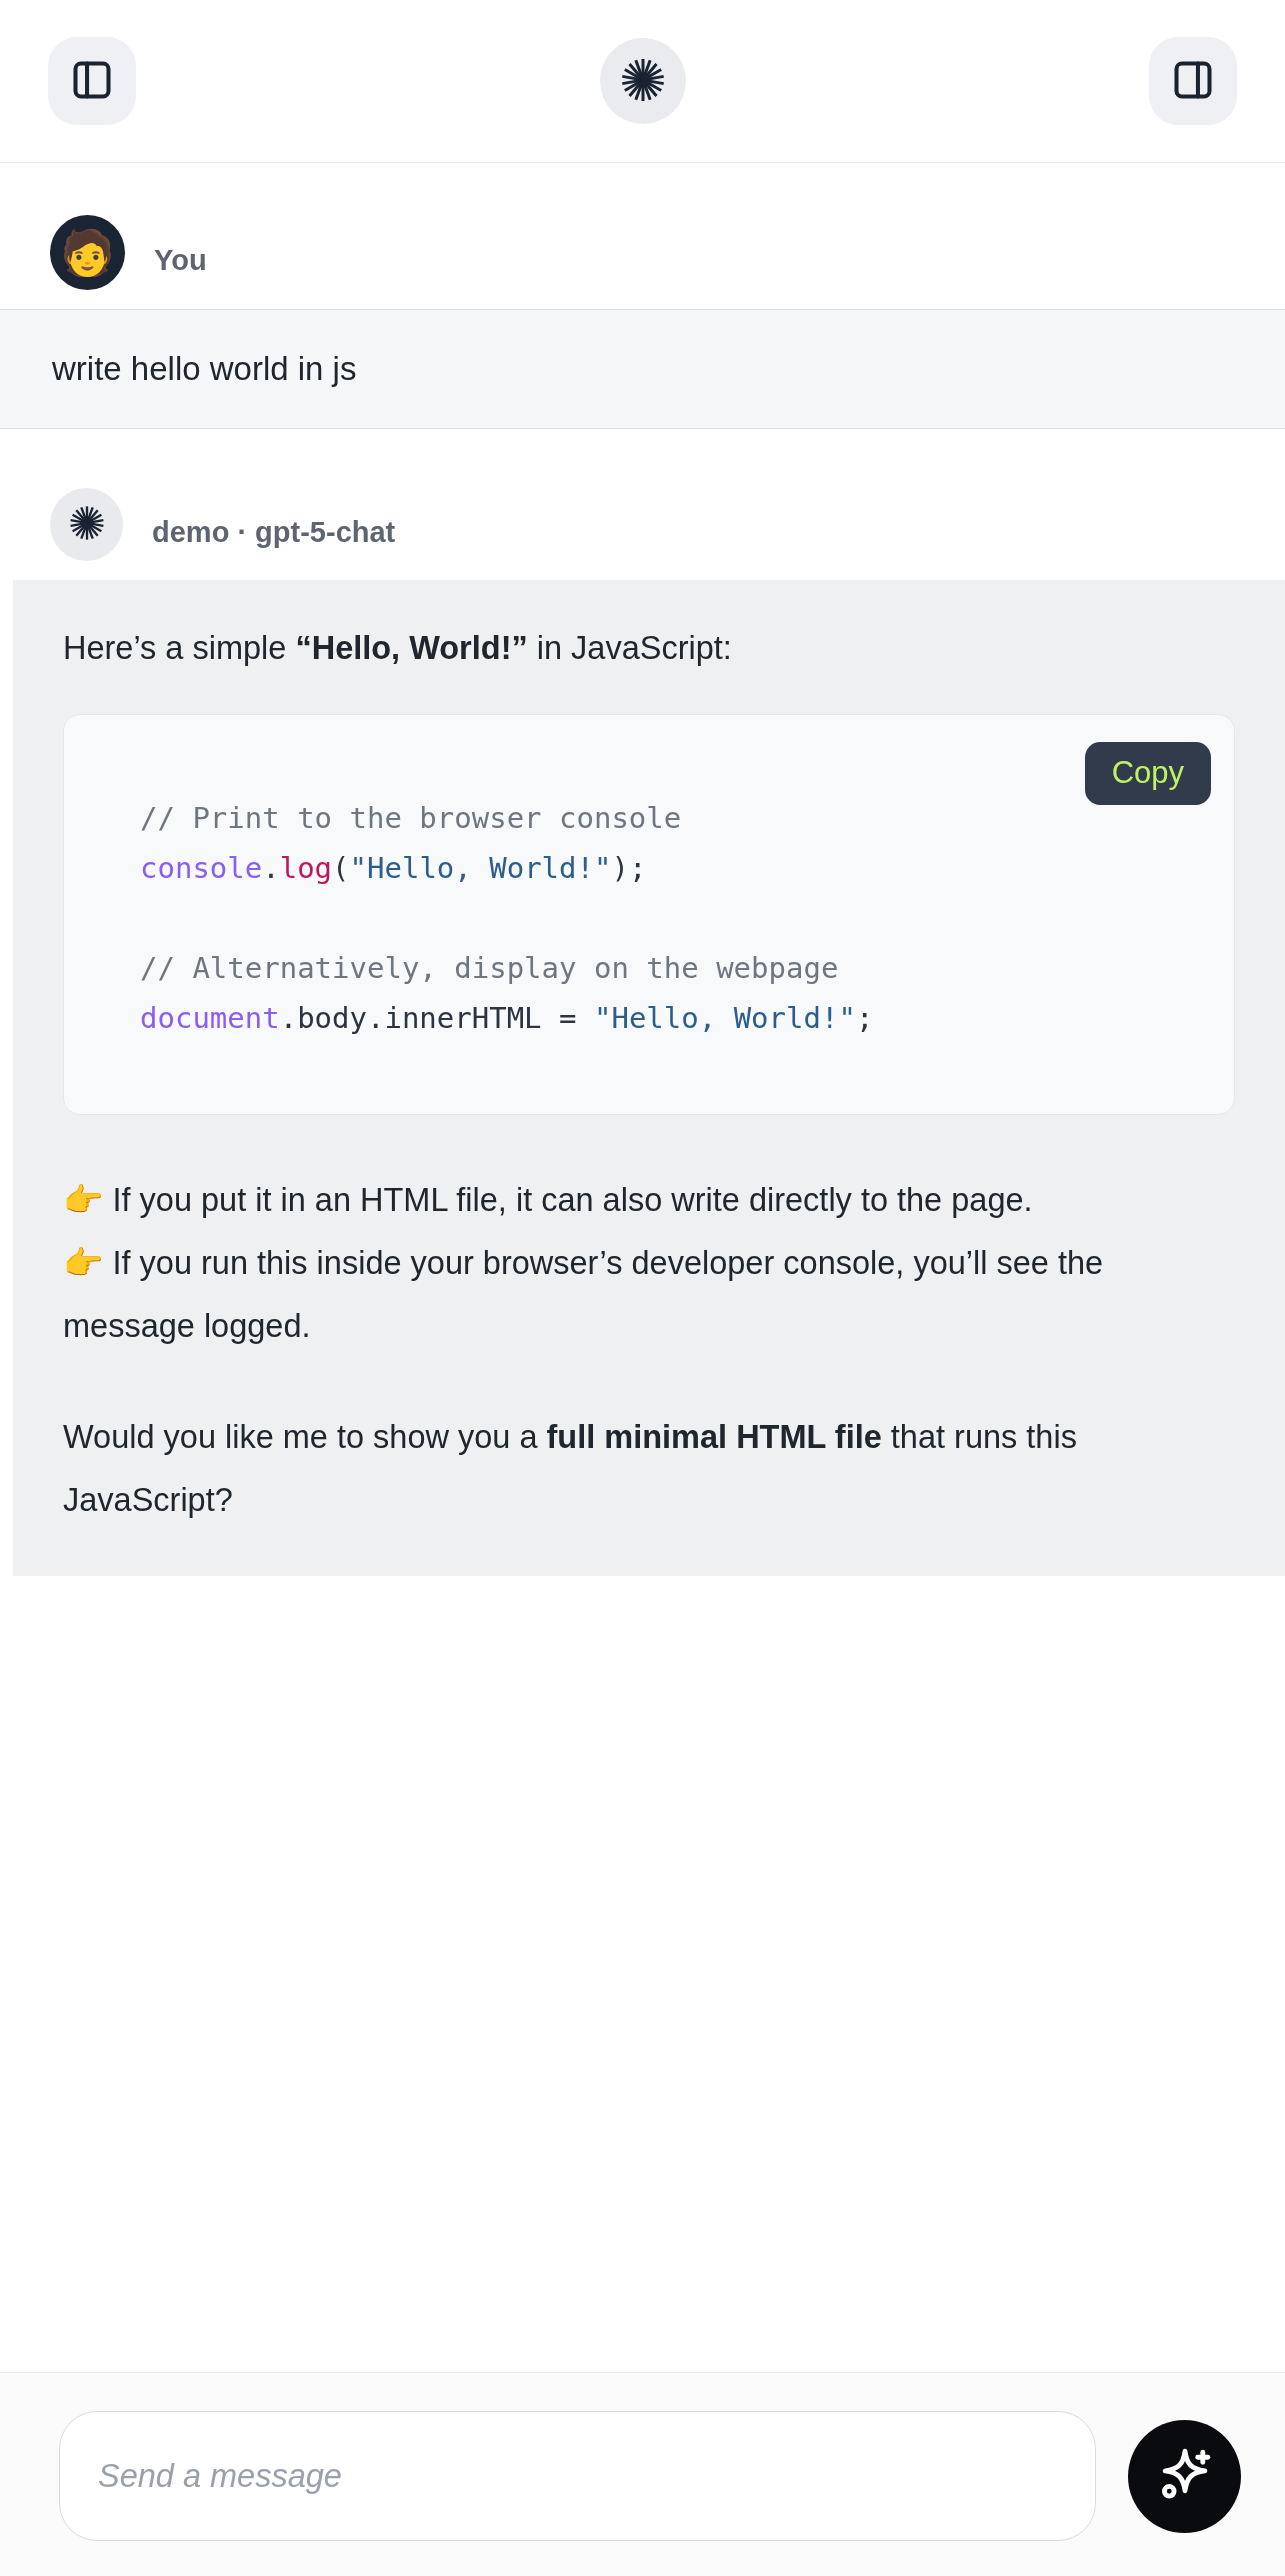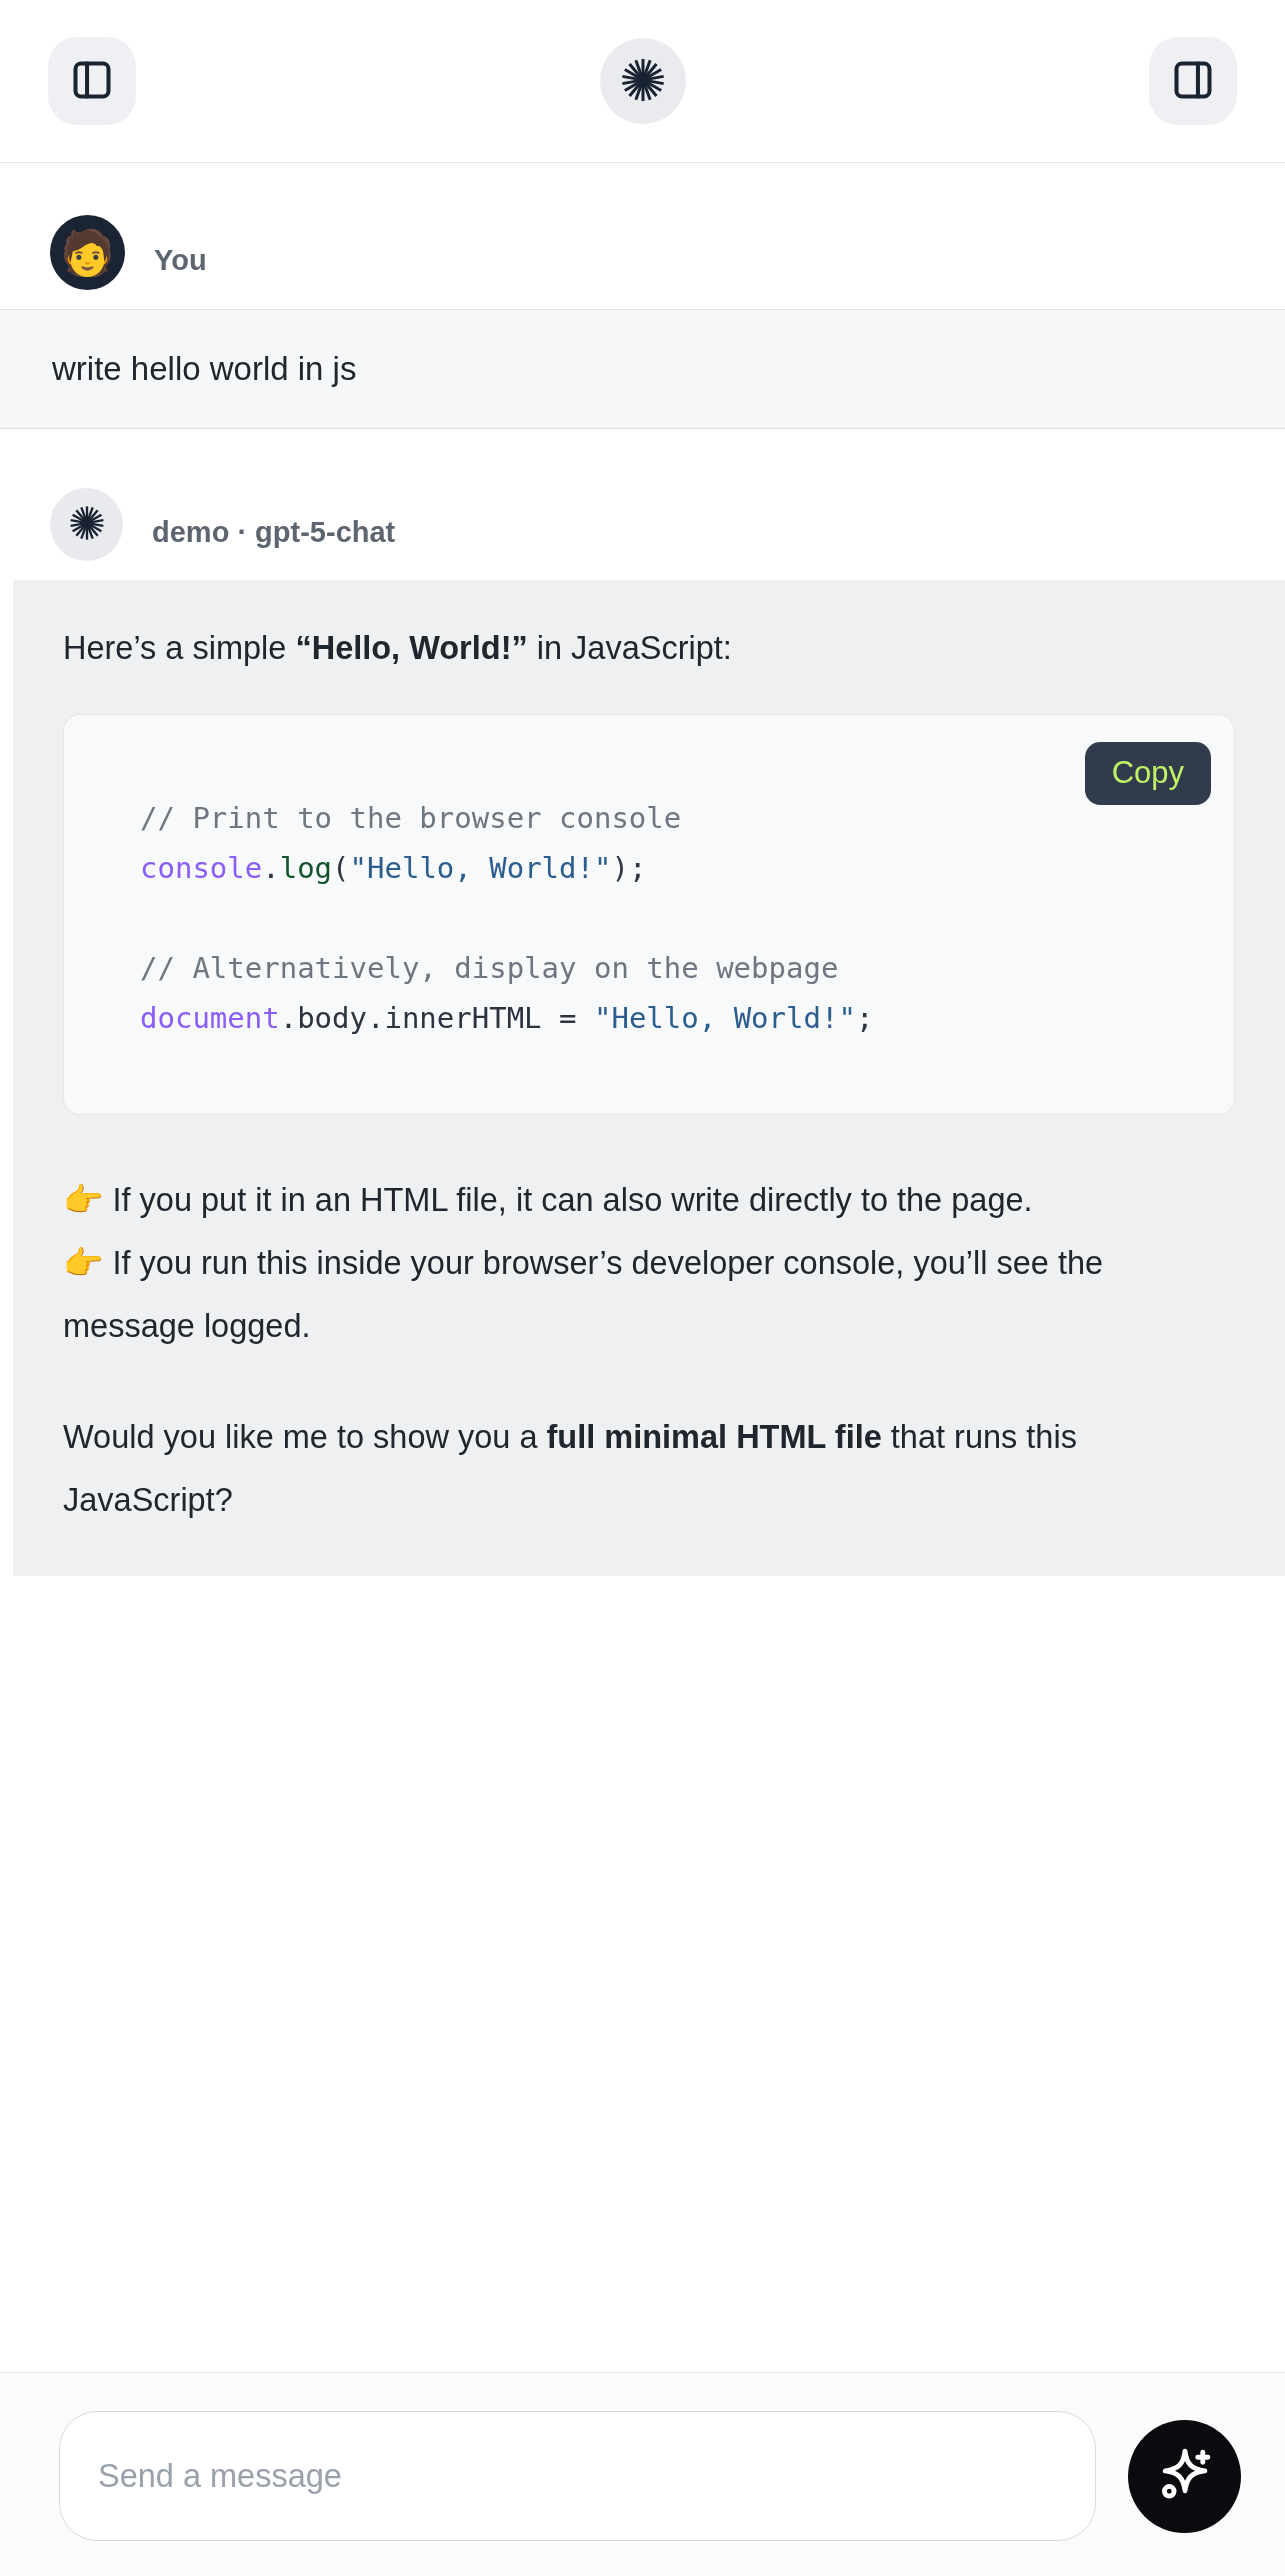--- a/index.html
+++ b/index.html
@@ -119,21 +119,21 @@
     color: #bef264;
     border: none;
     border-radius: 15.3px;
     font-family: "Liberation Sans", sans-serif;
     font-size: 31px;
     padding: 13.4px 27px;
     cursor: pointer;
   }
   .c-comment { color: #6e7781; }
   .c-builtin { color: #8b5cf6; }
-  .c-func    { color: #14532d; }
+  .c-func    { color: #be185d; }
   .c-string  { color: #2b5d8f; }
   .c-plain   { color: #2b3440; }
 
   .spacer { flex: 1 1 auto; background: #ffffff; }
 
   
   .composer {
     flex: 0 0 auto;
     background: #fbfbfc;
     border-top: 1.9px solid #e5e7ea;
@@ -146,20 +146,21 @@
     flex: 1 1 auto;
     height: 130px;
     border: 1.9px solid #d7dae0;
     border-radius: 38px;
     background: #ffffff;
     font-family: "Liberation Sans", sans-serif;
     font-size: 32.5px;
     color: #a16207;
     padding: 0 38px;
     outline: none;
+    font-style: italic;
   }
   .msg-input::placeholder { color: #9aa1ac; }
   .send-btn {
     width: 113px; height: 113px;
     flex: 0 0 auto;
     border: none;
     border-radius: 50%;
     background: #0a0b0e;
     display: flex; align-items: center; justify-content: center;
     cursor: pointer;

